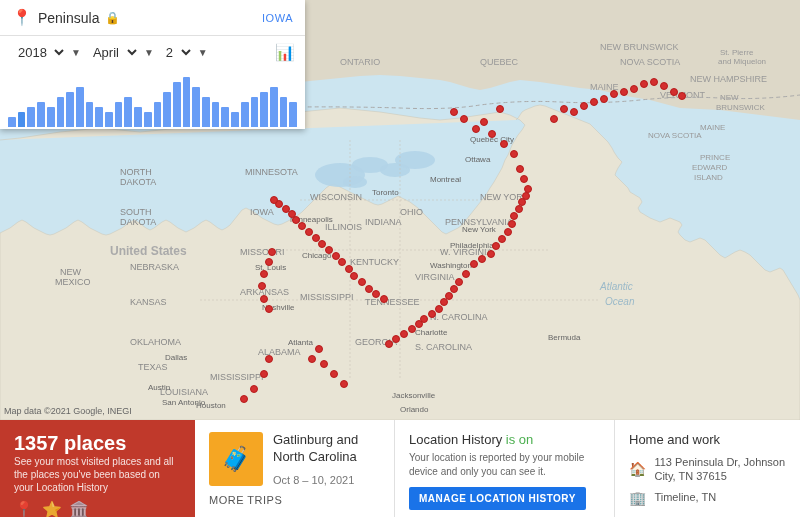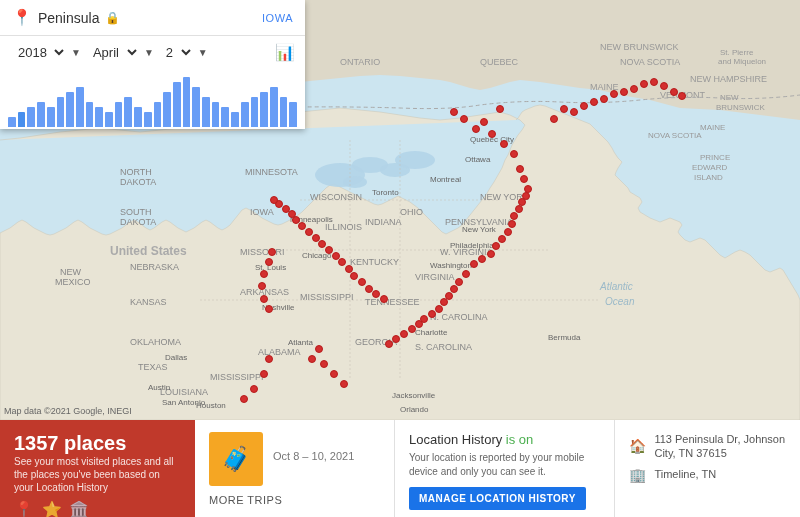--- a/index.html
+++ b/index.html
@@ -199,21 +199,21 @@
     #trip-title {
       font-size: 13px;
       font-weight: 500;
       color: #333;
       line-height: 1.3;
     }
 
     #trip-dates {
       font-size: 11px;
       color: #777;
-      margin-top: 18px;
+      margin-top: 8px;
     }
 
     #more-trips-btn {
       display: inline-block;
       margin-top: 8px;
       font-size: 11px;
       font-weight: 500;
       color: #555;
       text-transform: uppercase;
       letter-spacing: 0.5px;
@@ -632,35 +632,37 @@
   </div>
 
   <div id="card-trips">
     <div style="display:flex; align-items:flex-start;">
       <div id="trip-img-area">
         <div class="trip-img-box">
           <span>🧳</span>
         </div>
       </div>
       <div>
+        <div id="trip-title">Gatlinburg and North Carolina</div>
         <div id="trip-dates">Oct 8 – 10, 2021</div>
       </div>
     </div>
     <button id="more-trips-btn">MORE TRIPS</button>
   </div>
 
   <div id="card-location-history">
     <div class="card-section-title">
       <span>Location History</span> <em class="lh-is">is on</em>
     </div>
     <div id="lh-desc">Your location is reported by your mobile device and only you can see it.</div>
     <button id="manage-lh-btn">MANAGE LOCATION HISTORY</button>
   </div>
 
   <div id="card-home-work">
+    <div id="hw-title">Home and work</div>
     <div class="hw-item">
       <span class="hw-icon home">🏠</span>
       <span class="hw-text">113 Peninsula Dr, Johnson City, TN 37615</span>
     </div>
     <div class="hw-item">
       <span class="hw-icon work">🏢</span>
       <span class="hw-text">Timeline, TN</span>
     </div>
   </div>
 </div>

